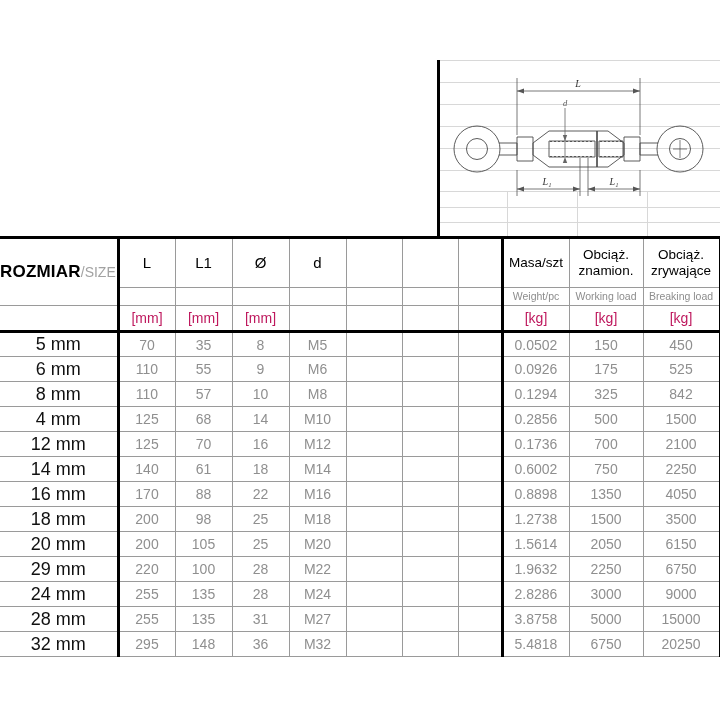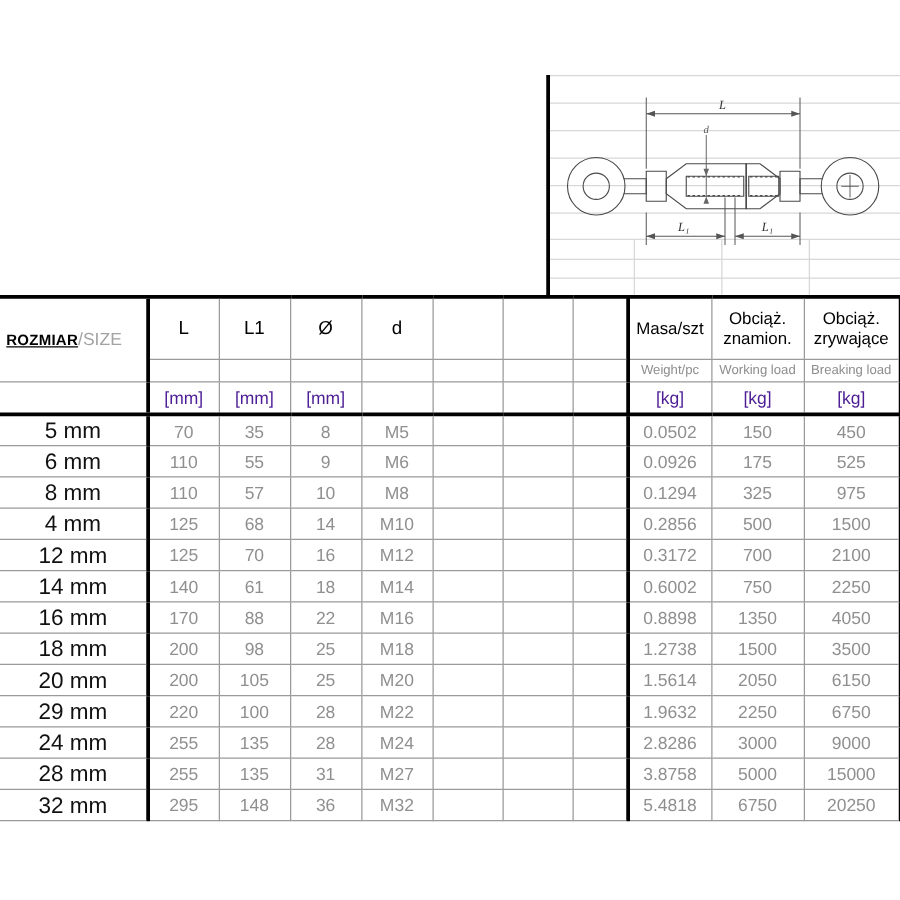--- a/index.html
+++ b/index.html
@@ -98,34 +98,33 @@
     line-height: 1.2;
   }
   .hdr-sub {
     font-size: 10.5px;
     color: #8d8d8d;
     line-height: 1.1;
   }
   .hdr-unit {
     font-size: 14px;
     font-weight: bold;
-    color: #4c1d95;
+    color: #be185d;
   }
 
   
   .size-label-cell {
     text-align: right;
     padding-right: 14px !important;
   }
   .rozmiar {
-    font-size: 12px;
+    font-size: 17px;
     font-weight: bold;
     color: #000;
     letter-spacing: 0.2px;
-    text-decoration: underline;
   }
   .size-en {
     font-size: 14px;
     font-weight: normal;
     color: #a2a2a2;
   }
 
   
   .cell-size {
     font-size: 18px;
@@ -340,21 +339,21 @@
         <td class="cell-size">8 mm</td>
         <td class="cell-val hv-thick-left">110</td>
         <td class="cell-val">57</td>
         <td class="cell-val">10</td>
         <td class="cell-val">M8</td>
         <td class="cell-empty"></td>
         <td class="cell-empty"></td>
         <td class="cell-empty hv-thick-right"></td>
         <td class="cell-val">0.1294</td>
         <td class="cell-val">325</td>
-        <td class="cell-val hv-thick-right">975</td>
+        <td class="cell-val hv-thick-right">842</td>
       </tr>
       <tr class="data-row">
         <td class="cell-size">4 mm</td>
         <td class="cell-val hv-thick-left">125</td>
         <td class="cell-val">68</td>
         <td class="cell-val">14</td>
         <td class="cell-val">M10</td>
         <td class="cell-empty"></td>
         <td class="cell-empty"></td>
         <td class="cell-empty hv-thick-right"></td>
@@ -364,21 +363,21 @@
       </tr>
       <tr class="data-row">
         <td class="cell-size">12 mm</td>
         <td class="cell-val hv-thick-left">125</td>
         <td class="cell-val">70</td>
         <td class="cell-val">16</td>
         <td class="cell-val">M12</td>
         <td class="cell-empty"></td>
         <td class="cell-empty"></td>
         <td class="cell-empty hv-thick-right"></td>
-        <td class="cell-val">0.3172</td>
+        <td class="cell-val">0.1736</td>
         <td class="cell-val">700</td>
         <td class="cell-val hv-thick-right">2100</td>
       </tr>
       <tr class="data-row">
         <td class="cell-size">14 mm</td>
         <td class="cell-val hv-thick-left">140</td>
         <td class="cell-val">61</td>
         <td class="cell-val">18</td>
         <td class="cell-val">M14</td>
         <td class="cell-empty"></td>

